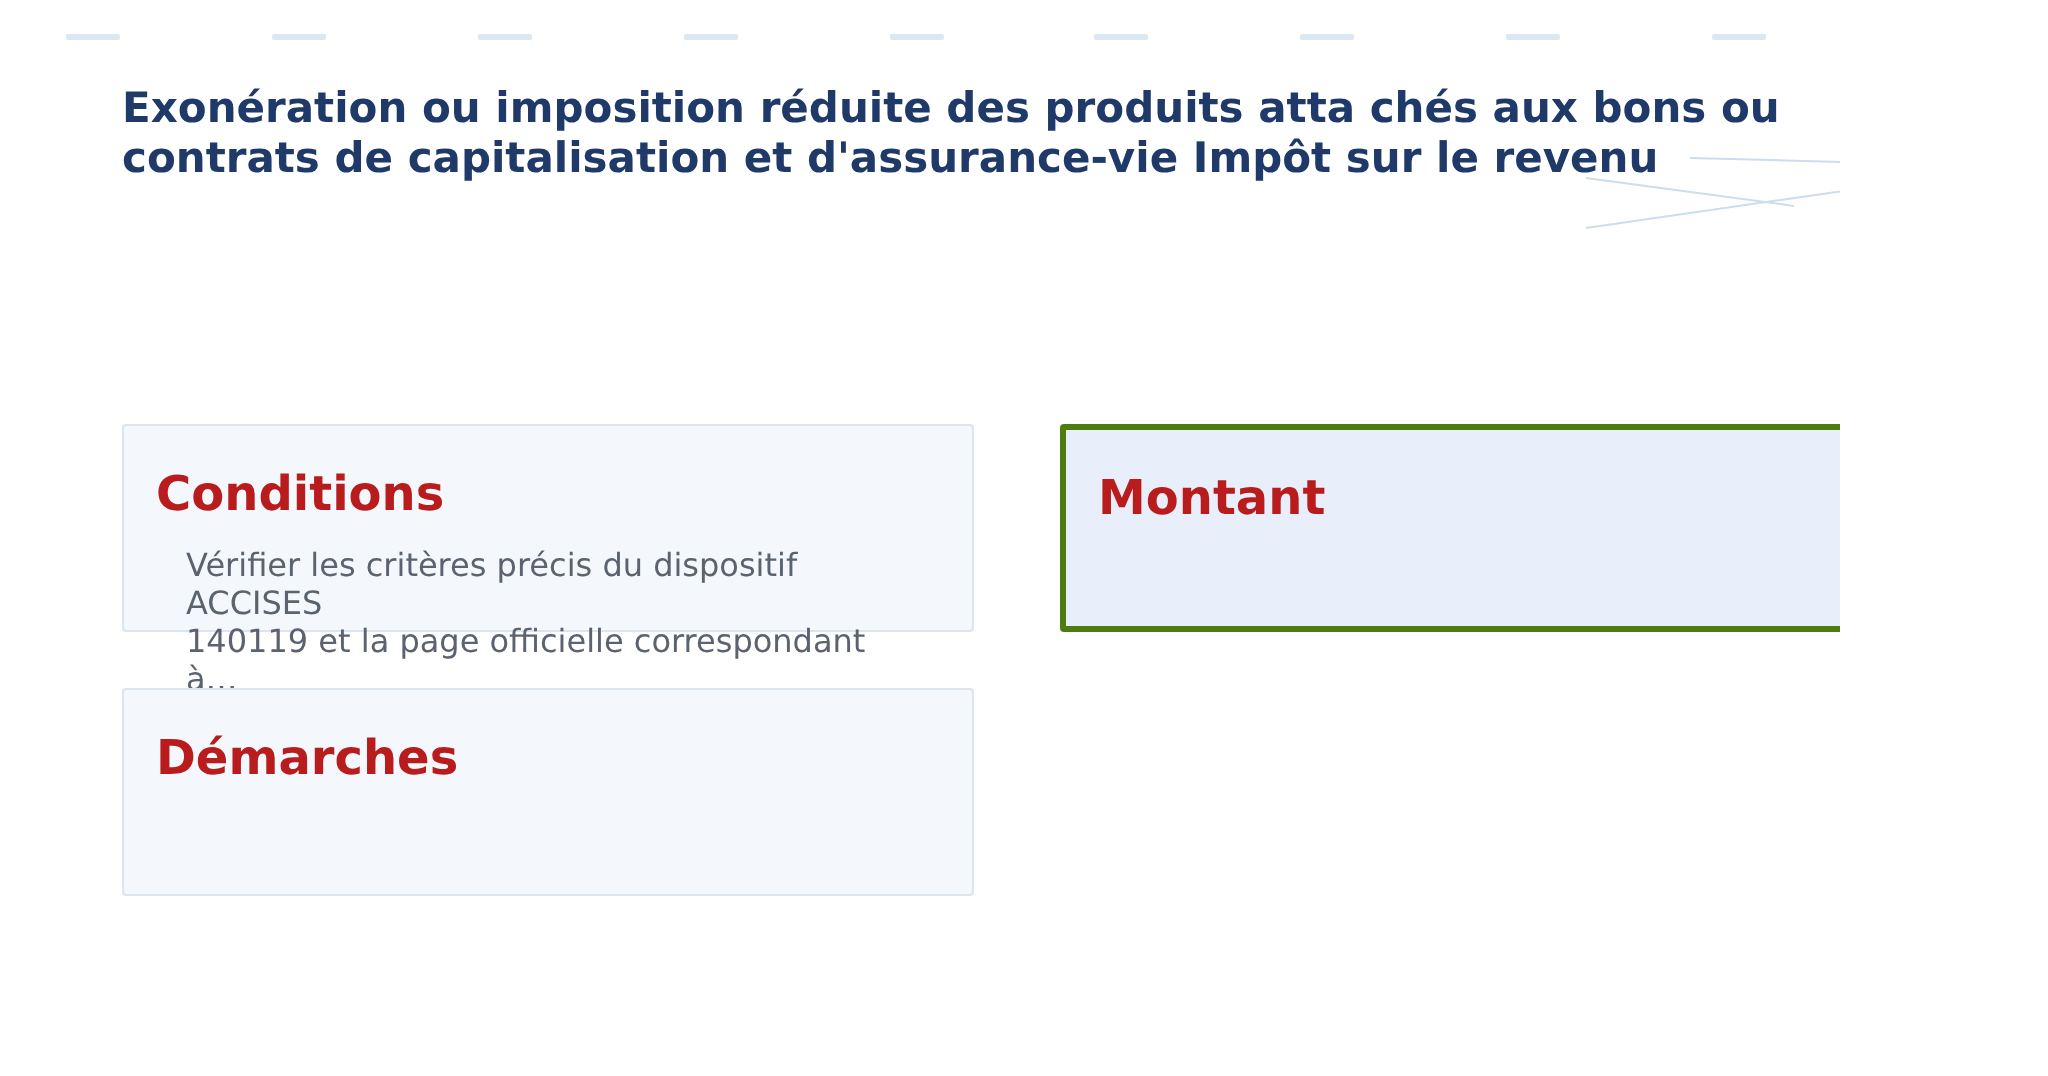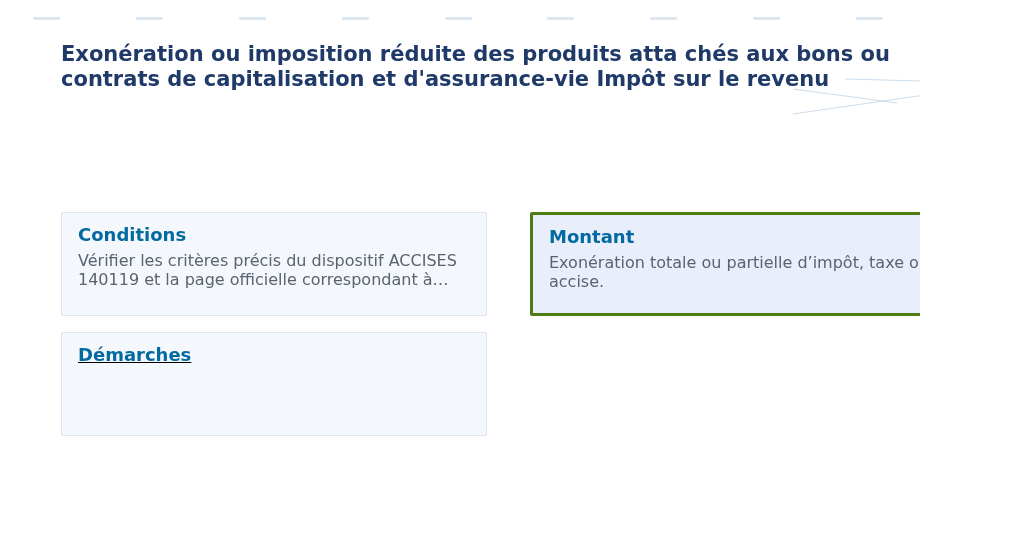--- a/index.html
+++ b/index.html
@@ -67,28 +67,28 @@
   }
   .card.light {
     background: #f4f8fc;
     border: 1px solid #dbe5f0;
   }
   .card.tinted {
     background: #e9effa;
     border: 3px solid #4d7c0f;
   }
   .card-title {
-    margin: 0 0 5px 0;
-    font-size: 18px;
+    margin: 12px 0 5px 0;
+    font-size: 24px;
     line-height: 22px;
     font-weight: bold;
-    color: #0369a1;
+    color: #b91c1c;
   }
   .card-body {
-    margin: 0;
+    margin: 15px;
     font-size: 16px;
     line-height: 19px;
     color: #5b6370;
     white-space: pre-line;
   }
 </style>
 </head>
 <body>
 
 <div class="stage">
@@ -118,22 +118,20 @@
   </svg>
 
   <section class="card light" style="left:61px; top:212px; width:426px;">
     <h2 class="card-title">Conditions</h2>
     <p class="card-body">Vérifier les critères précis du dispositif ACCISES
 140119 et la page officielle correspondant à…</p>
   </section>
 
   <section class="card tinted" style="left:530px; top:212px; width:434px;">
     <h2 class="card-title">Montant</h2>
-    <p class="card-body">Exonération totale ou partielle d’impôt, taxe ou
-accise.</p>
   </section>
 
-  <section class="card light" style="left:61px; top:332px; width:426px;text-decoration:underline;">
+  <section class="card light" style="left:61px; top:344px; width:426px;">
     <h2 class="card-title">Démarches</h2>
   </section>
 
 
 </div>
 
 </body></html>

